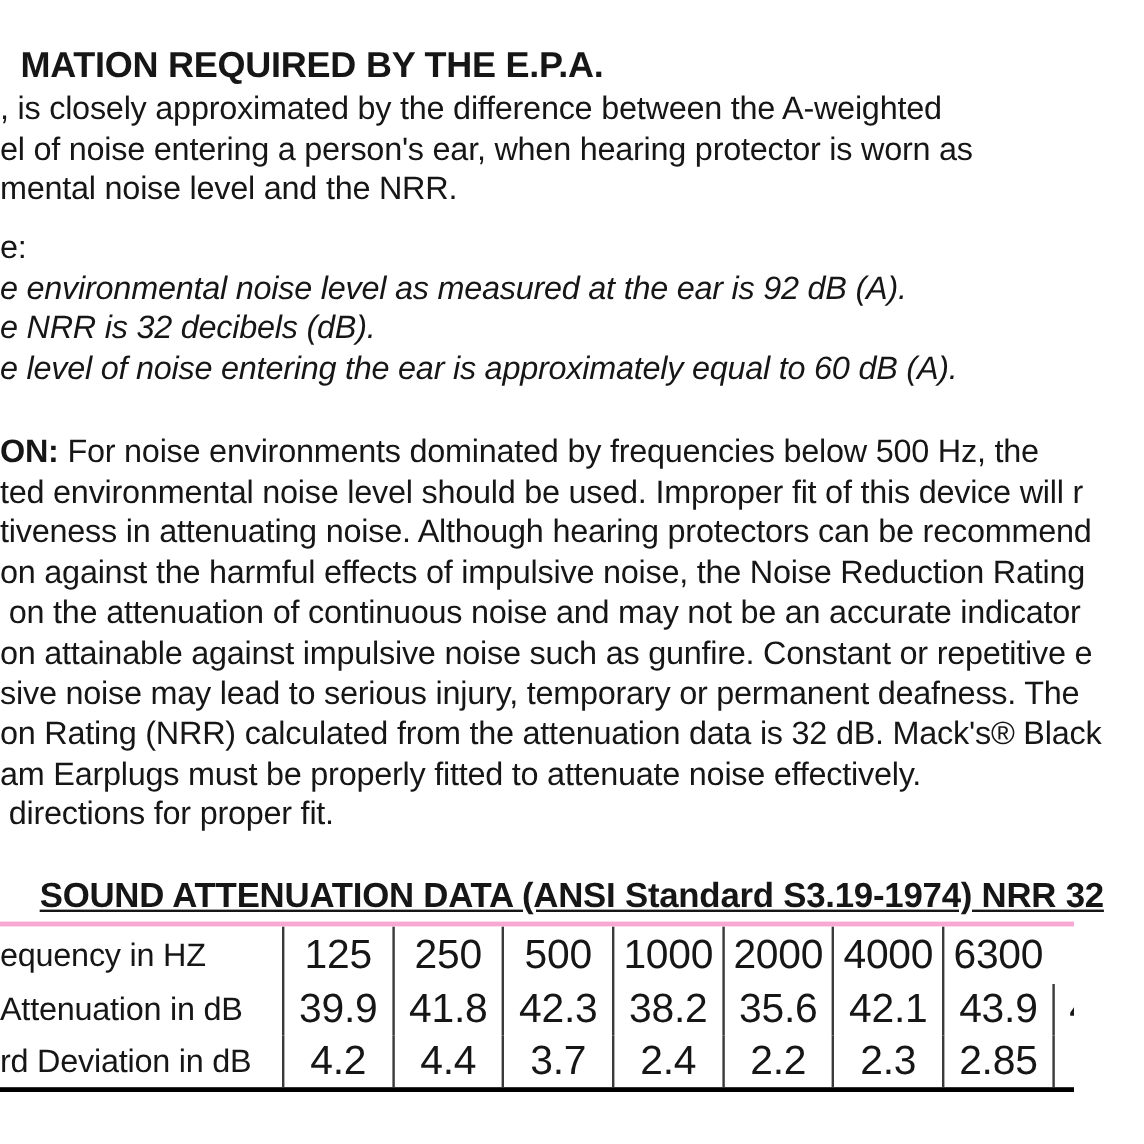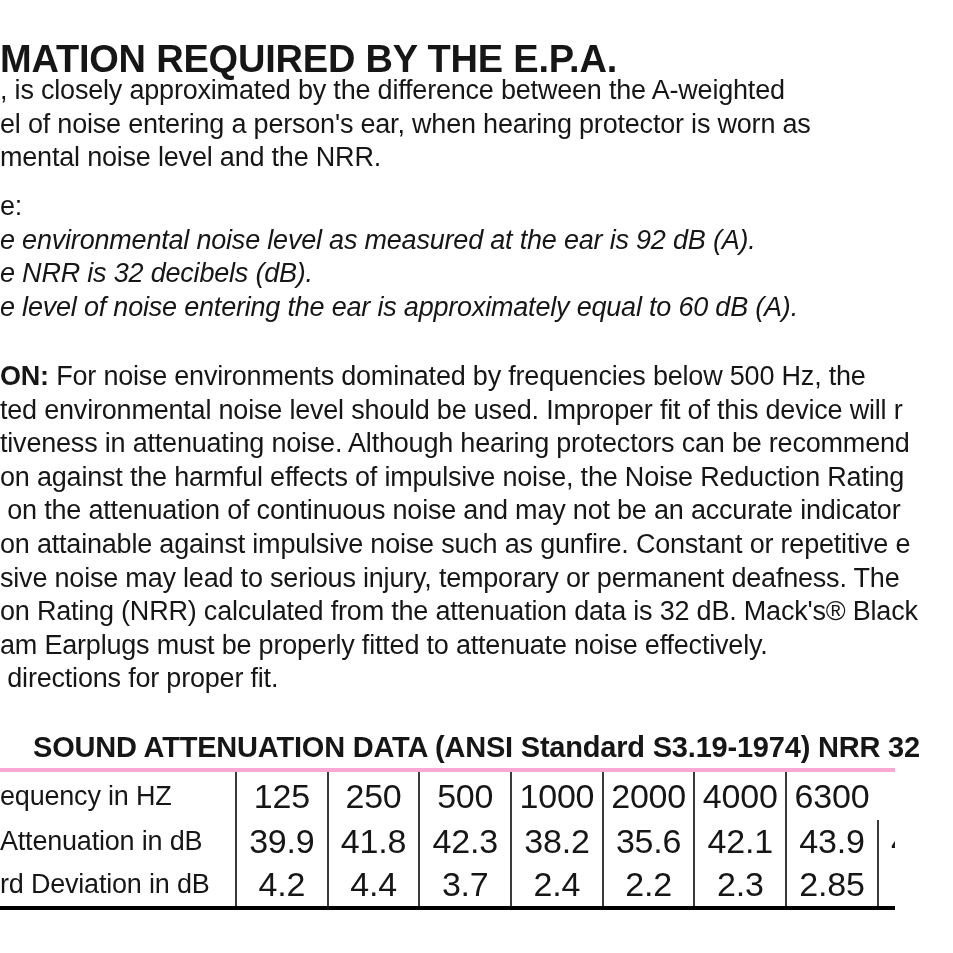--- a/index.html
+++ b/index.html
@@ -12,31 +12,31 @@
     width: 953px;
     height: 953px;
     background: #ffffff;
     overflow: hidden;
     font-family: "Liberation Sans", sans-serif;
     color: #161616;
     letter-spacing: -0.2px;
   }
   .line { white-space: pre; line-height: 33.6px; font-size: 27px; }
   .heading {
-    position: absolute; left: 0; top: 38px;
-    font-size: 38px; font-weight: bold; white-space: pre;
+    position: absolute; left: 17px; top: 38px;
+    font-size: 30px; font-weight: bold; white-space: pre;
   }
   .para1 { position: absolute; left: 0; top: 74px; }
   .example { position: absolute; left: 0; top: 190px; }
   .example .italic { font-style: italic; }
   .caution { position: absolute; left: 0; top: 360px; }
   .caution .bold-lead { font-weight: bold; }
   .table-title {
     position: absolute; left: 0; top: 731px; width: 953px;
-    text-align: center; font-size: 29px; font-weight: bold; white-space: pre;
+    text-align: center; font-size: 29px; font-weight: bold; white-space: pre; text-decoration: underline;
   }
   .att-table {
     position: absolute; left: 0; top: 768px;
     width: 895px; height: 142px;
     border-top: 4px solid #f9a8d4;
     border-bottom: 4px solid #000000;
     box-sizing: border-box;
     display: flex; flex-direction: column;
     overflow: hidden;
   }

